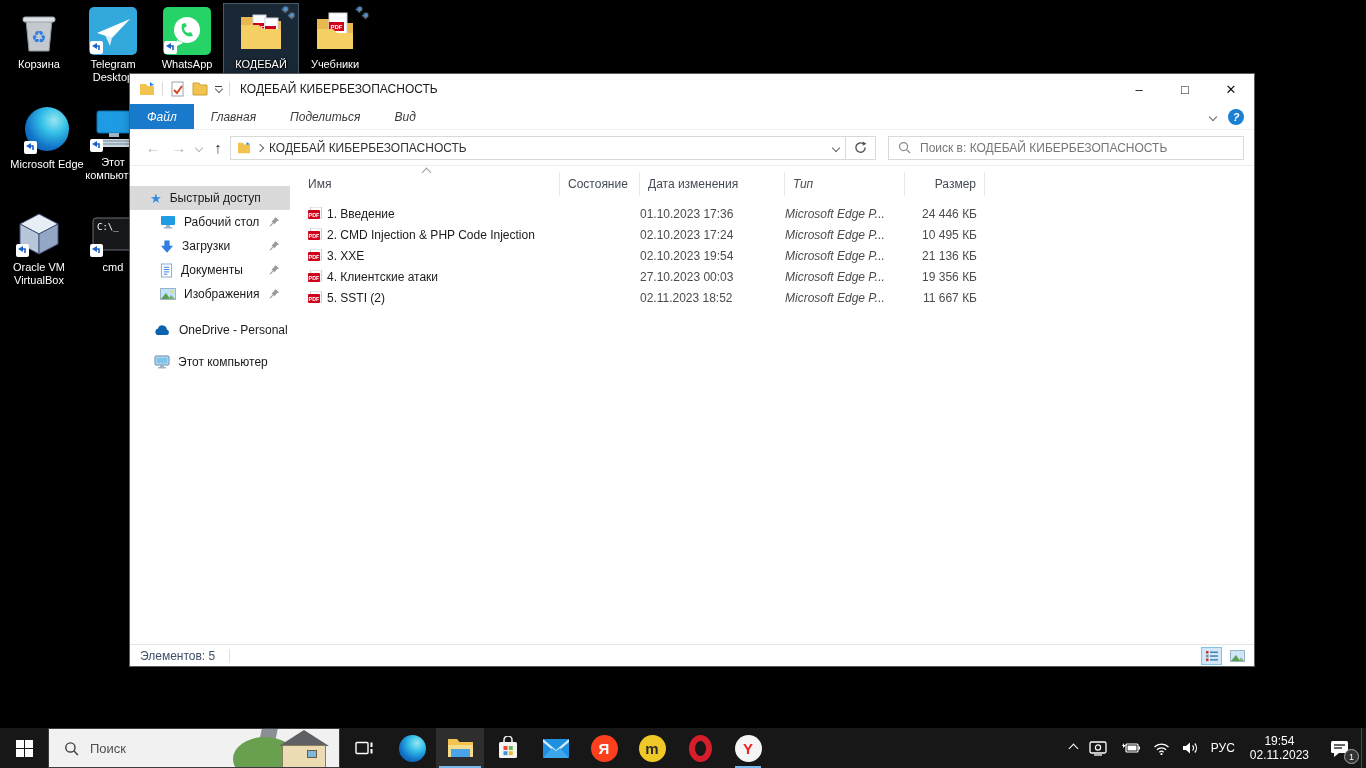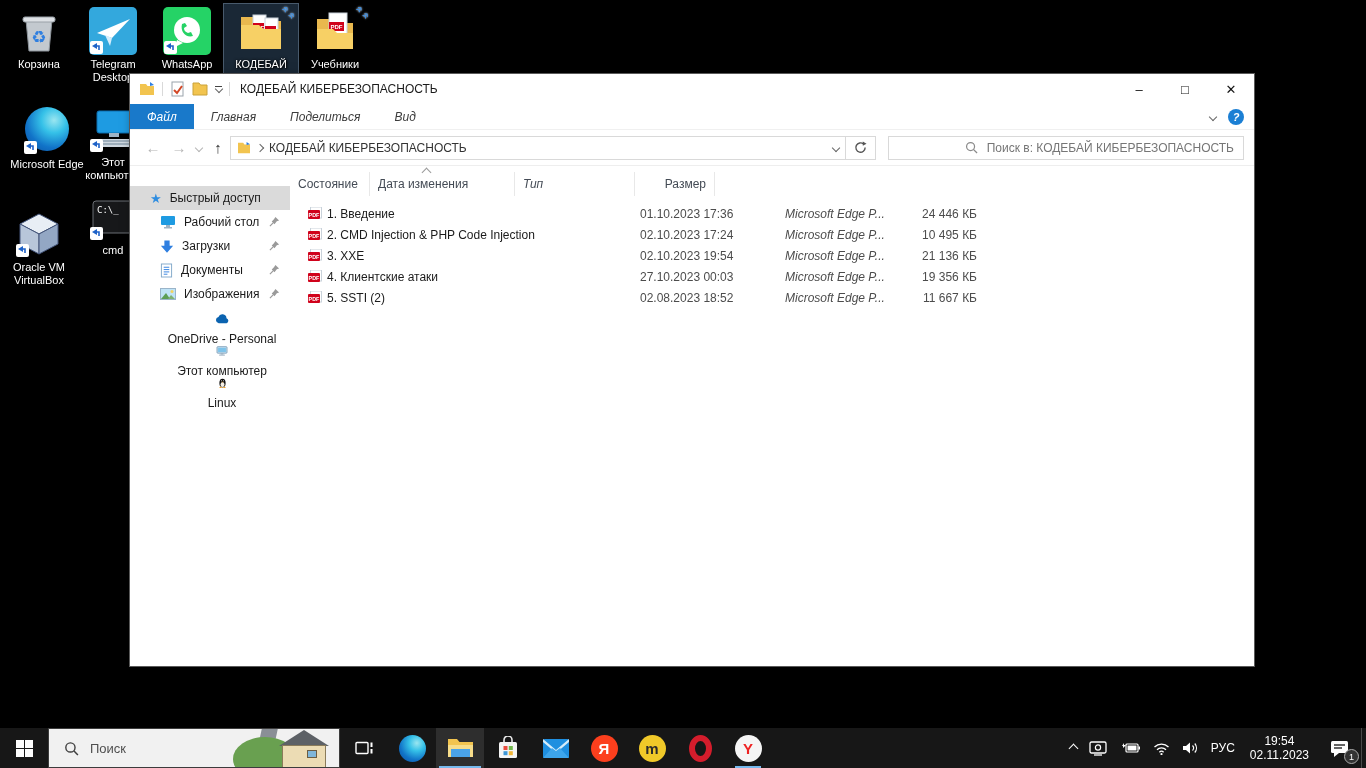--- a/index.html
+++ b/index.html
@@ -8,21 +8,21 @@
   svg{display:block;}
 
   
   .desk-icon{position:absolute;width:74px;text-align:center;color:#fff;font-size:11px;z-index:1;padding:3px 0;}
   .desk-icon .ic{width:48px;height:48px;margin:0 auto 3px;position:relative;}
   .desk-icon .lbl{text-shadow:1px 1px 2px #000,0 0 3px #000;line-height:13px;word-wrap:break-word;}
   .desk-icon.selected{background:rgba(95,145,195,.28);outline:1px solid rgba(160,200,240,.45);}
   .di-1{left:2px;top:4px;}  .di-2{left:76px;top:4px;} .di-3{left:150px;top:4px;}
   .di-4{left:224px;top:4px;}.di-5{left:298px;top:4px;}
   .di-6{left:10px;top:102px;}.di-7{left:76px;top:102px;}
-  .di-8{left:2px;top:207px;}.di-9{left:76px;top:190px;}
+  .di-8{left:2px;top:207px;}.di-9{left:76px;top:207px;}
   .shortcut{position:absolute;left:1px;bottom:1px;width:13px;height:13px;background:#fff;border-radius:2px;}
   .zipmark{position:absolute;right:-6px;top:-4px;color:#3b8de0;font-weight:bold;font-size:11px;
     transform:rotate(-45deg);line-height:9px;text-shadow:0 0 2px #fff;}
   .edge-ball{width:44px;height:44px;margin:2px auto;border-radius:50%;
     background:radial-gradient(circle at 66% 30%,#9ae6f0 0%,#35c1e8 30%,#1173c8 65%,#0b4f9e 100%);}
 
   
   .window{position:absolute;left:130px;top:74px;width:1124px;height:592px;background:#fff;z-index:10;
     box-shadow:0 0 0 1px #5a5a5a,3px 3px 10px rgba(0,0,0,.55);font-size:12px;color:#222;}
   .titlebar{height:30px;display:flex;align-items:center;position:relative;}
@@ -47,28 +47,28 @@
   .nav-arrow{width:26px;text-align:center;font-size:15px;color:#b5b5b5;flex:0 0 auto;}
   .nav-arrow.up{color:#333;width:24px;}
   .nav-chev{flex:0 0 14px;display:flex;justify-content:center;}
   .addr{flex:0 0 616px;height:24px;border:1px solid #d9d9d9;display:flex;align-items:center;
     gap:6px;padding:0 6px;color:#333;}
   .addr .crumb-chev{flex:0 0 auto;}
   .addr .grow{flex:1;}
   .refresh{flex:0 0 30px;height:24px;border:1px solid #d9d9d9;border-left:none;display:flex;
     align-items:center;justify-content:center;}
   .searchbox{margin-left:12px;flex:1;height:24px;border:1px solid #d9d9d9;display:flex;
-    align-items:center;gap:9px;padding:0 9px;color:#767676;white-space:nowrap;overflow:hidden;justify-content:flex-end;}
+    align-items:center;gap:9px;padding:0 9px;color:#767676;white-space:nowrap;overflow:hidden;}
 
   .content{position:absolute;top:92px;bottom:22px;left:0;right:0;display:flex;}
   .side{width:160px;padding-top:20px;color:#1a1a1a;flex:0 0 160px;}
   .side-item{height:24px;display:flex;align-items:center;gap:8px;position:relative;padding-left:30px;}
   .side-item.qa-header{padding-left:20px;}
   .side-item.sel{background:#dadada;}
-  .side-item.root{height:32px;padding-left:24px;flex-direction:column;}
+  .side-item.root{height:32px;padding-left:24px;}
   .side-item .pin{position:absolute;right:10px;top:6px;}
   .side-item .txt{white-space:nowrap;}
 
   .files{flex:1;position:relative;color:#4c4c4c;}
   .sort-caret{position:absolute;left:133px;top:-3px;width:7px;height:7px;
     border-left:1px solid #9a9a9a;border-top:1px solid #9a9a9a;transform:rotate(45deg);}
   .fl-header{display:flex;height:24px;margin-top:6px;color:#444b55;position:relative;}
   .hcell{display:flex;align-items:center;padding-left:8px;border-right:1px solid #e8e8e8;}
   .c-name{width:270px;padding-left:18px;}
   .c-status{width:80px;}
@@ -407,37 +407,26 @@
       </div>
       <div class="side-item root">
         <svg width="16" height="14" viewBox="0 0 16 14">
             <rect x="1" y="1" width="14" height="9" rx="1" fill="#cfe4f2" stroke="#5f87a8"></rect>
             <rect x="2.5" y="2.5" width="11" height="6" fill="#7ec3ea"></rect>
             <rect x="6" y="10" width="4" height="2" fill="#9fb3c4"></rect>
             <rect x="4" y="12" width="8" height="1.5" fill="#9fb3c4"></rect>
           </svg>
         <span class="txt">Этот компьютер</span>
       </div>
-      <div class="side-item root">
-        <svg width="13" height="15" viewBox="0 0 14 16">
-            <ellipse cx="7" cy="8" rx="5" ry="7" fill="#111"></ellipse>
-            <ellipse cx="7" cy="10.5" rx="3.2" ry="4" fill="#f5f0e6"></ellipse>
-            <circle cx="5.4" cy="4.5" r=".8" fill="#fff"></circle>
-            <circle cx="8.6" cy="4.5" r=".8" fill="#fff"></circle>
-            <polygon points="5.8,6 8.2,6 7,7.6" fill="#f0a229"></polygon>
-            <ellipse cx="4" cy="15" rx="2" ry="1" fill="#f0a229"></ellipse>
-            <ellipse cx="10" cy="15" rx="2" ry="1" fill="#f0a229"></ellipse>
-          </svg>
-        <span class="txt">Linux</span>
-      </div>
     </div>
 
     <div class="files">
       <div class="fl-header">
         <span class="sort-caret"></span>
+        <div class="hcell c-name">Имя</div>
         <div class="hcell c-status">Состояние</div>
         <div class="hcell c-date">Дата изменения</div>
         <div class="hcell c-type">Тип</div>
         <div class="hcell c-size">Размер</div>
       </div>
       <div class="file-rows">
   <div class="file-row">
     <div class="c-name">
       <svg width="14" height="14" viewBox="0 0 14 14">
                 <rect x="2.5" y="0" width="11" height="11" fill="#fff" stroke="#c9d2da"></rect>
@@ -500,28 +489,51 @@
   <div class="file-row">
     <div class="c-name">
       <svg width="14" height="14" viewBox="0 0 14 14">
                 <rect x="2.5" y="0" width="11" height="11" fill="#fff" stroke="#c9d2da"></rect>
                 <rect x="0" y="3" width="12" height="9" rx="1" fill="#d0021b"></rect>
                 <text x="6" y="10" font-size="5.4" font-weight="bold" text-anchor="middle" fill="#fff">PDF</text>
               </svg>
       <span class="f-name">5. SSTI (2)</span>
     </div>
     <div class="c-status"></div>
-    <div class="c-date f-date">02.08.2023 18:52</div>
+    <div class="c-date f-date">02.11.2023 18:52</div>
     <div class="c-type f-type">Microsoft Edge P...</div>
     <div class="c-size f-size">11 667 КБ</div>
   </div>
 </div>
     </div>
   </div>
 
+  <div class="statusbar">
+    <span>Элементов: 5</span>
+    <span class="sep"></span>
+    <div class="view-btns">
+      <div class="vb sel">
+        <svg width="14" height="12" viewBox="0 0 14 12">
+            <rect x="1" y="1" width="2.5" height="2.5" fill="#c33"></rect>
+            <rect x="5" y="1.5" width="8" height="1.5" fill="#4a7fae"></rect>
+            <rect x="1" y="4.8" width="2.5" height="2.5" fill="#888"></rect>
+            <rect x="5" y="5.3" width="8" height="1.5" fill="#4a7fae"></rect>
+            <rect x="1" y="8.6" width="2.5" height="2.5" fill="#c33"></rect>
+            <rect x="5" y="9.1" width="8" height="1.5" fill="#4a7fae"></rect>
+          </svg>
+      </div>
+      <div class="vb">
+        <svg width="15" height="12" viewBox="0 0 15 12">
+            <rect x=".5" y=".5" width="14" height="11" fill="#cfe6f5" stroke="#9ab4c9"></rect>
+            <polygon points="1,11 6,5 10,11" fill="#5c9e57"></polygon>
+            <polygon points="8,11 11,7.5 14,11" fill="#7fb271"></polygon>
+          </svg>
+      </div>
+    </div>
+  </div>
 </div>
 
 <div class="taskbar">
   <div class="tb-start">
     <div class="win-logo">
         <div></div>
         <div></div>
         <div></div>
         <div></div>
       </div>

